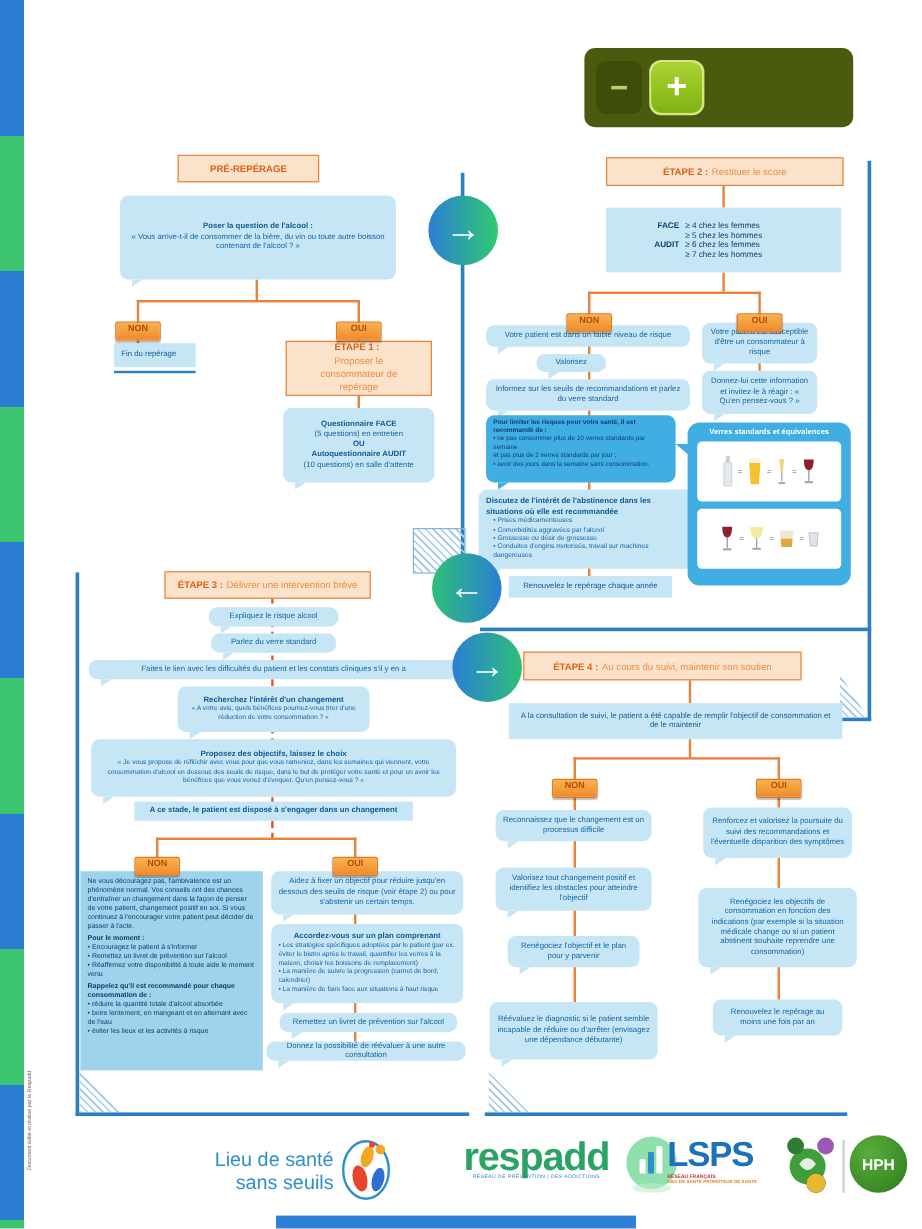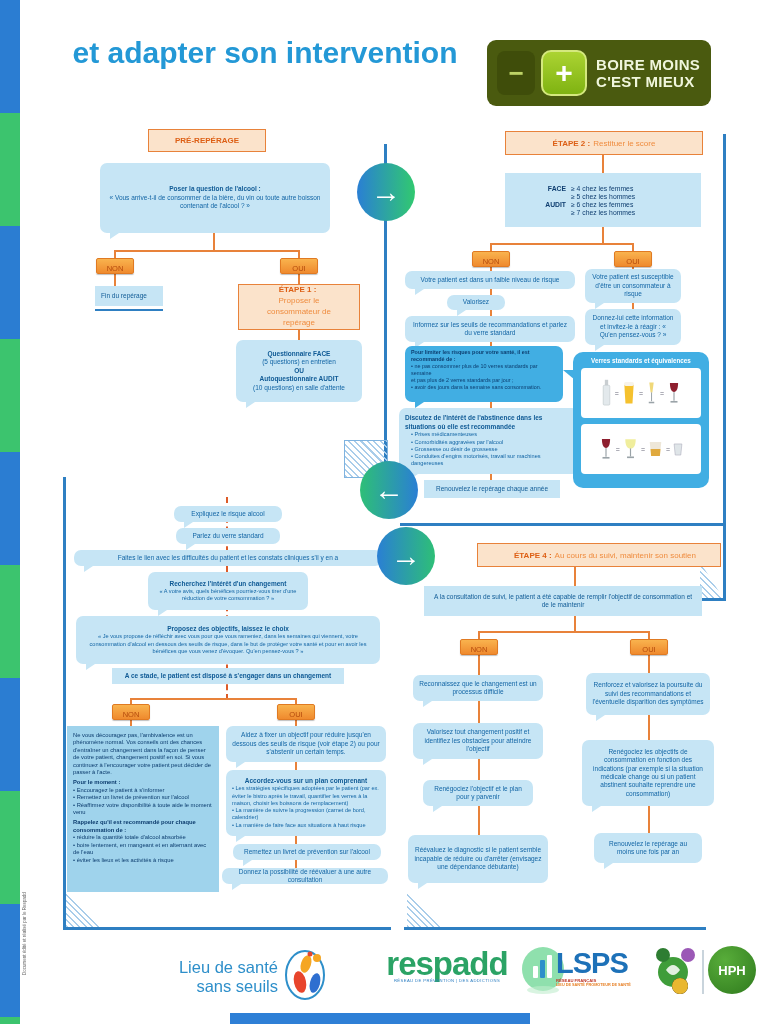--- a/index.html
+++ b/index.html
@@ -17,23 +17,23 @@
     display:flex;align-items:center;justify-content:center;font-size:8px;z-index:2;text-align:center;}
   .hdr b{color:#dd5f15;margin-right:3px;white-space:nowrap;}
   .bub{position:absolute;--bub:#c6e5f5;background:var(--bub);border-radius:7px;color:#1265a5;
     font-size:6.5px;line-height:1.3;text-align:center;display:flex;flex-direction:column;
     justify-content:center;padding:3px 6px;box-sizing:border-box;z-index:2;}
   .bub::after{content:"";position:absolute;bottom:-6px;left:10px;width:0;height:0;border-style:solid;
     border-width:6px 9px 0 0;border-color:var(--bub) transparent transparent transparent;}
   .rect{position:absolute;background:#c6e5f5;color:#0f5a95;font-size:6.5px;line-height:1.3;
     display:flex;flex-direction:column;justify-content:center;text-align:center;padding:2px 6px;
     box-sizing:border-box;z-index:2;}
-  .badge{position:absolute;background:linear-gradient(#f9b34e,#ef8a2e);color:#b44a0c;font-weight:normal;
-    font-size:7.5px;display:flex;align-items:flex-end;justify-content:center;border-radius:2px;
-    border:1px solid #e07a22;z-index:3;box-shadow:0 1px 1px rgba(0,0,0,.25);}
+  .badge{position:absolute;background:linear-gradient(#f9b34e,#ef8a2e);color:#b44a0c;font-weight:bold;
+    font-size:7.5px;display:flex;align-items:flex-start;justify-content:center;border-radius:2px;
+    border:1px solid #e07a22;z-index:3;box-shadow:0 1px 1px rgba(0,0,0,.25);margin-top:10px;}
   .tt{font-weight:bold;color:#0f5a95;}
   .left{text-align:left;}
   .sm{font-size:5.6px;}
   .circleA{position:absolute;border-radius:50%;display:flex;align-items:center;justify-content:center;
     color:#fff;font-size:30px;font-weight:bold;z-index:4;line-height:1;}
   
   #title{position:absolute;left:60px;top:34px;width:410px;font-size:30px;font-weight:bold;
     color:#2398d6;text-align:center;line-height:38px;z-index:2;}
   #brand{position:absolute;left:487px;top:40px;width:224px;height:66px;background:#4a5a0f;
     border-radius:9px;display:flex;align-items:center;padding-left:10px;box-sizing:border-box;z-index:2;}
@@ -81,29 +81,24 @@
 </style>
 </head>
 <body>
 
 <div id="poster">
 
   <div class="abs" style="left:0;top:0;width:20px;height:1024px;background:repeating-linear-gradient(180deg,#2b7dd2 0 113px,#3cc46e 113px 226px);"></div>
   <div id="sidenote">Document édité et réalisé par le Respadd</div>
 
   <div id="title">
-    <div>et adapter son intervention</div>
   </div>
   <div id="brand">
     <span class="minus">−</span>
     <span class="plus">+</span>
-    <span class="btxt">
-      <div>BOIRE MOINS</div>
-      <div>C'EST MIEUX</div>
-    </span>
   </div>
 
   <div class="hdr" style="left:148px;top:129px;width:116px;height:21px;font-weight:bold;color:#dd5f15;">
     <span>PRÉ-REPÉRAGE</span>
   </div>
   <div class="bub" style="left:100px;top:163px;width:230px;height:70px;">
     <div class="tt">Poser la question de l'alcool :</div>
     <div>« Vous arrive-t-il de consommer de la bière, du vin ou toute autre boisson contenant de l'alcool ? »</div>
   </div>
   <div class="oline" style="left:213px;top:233px;width:2px;height:17px;"></div>
@@ -253,20 +248,24 @@
       <svg width="10" height="15" viewBox="0 0 9 12">
           <path d="M1 1 L8 1 L7 11 L2 11 Z" fill="#dfe5e8" stroke="#aab" stroke-width="0.5"></path>
         </svg>
     </div>
   </div>
 
   <div class="bline" style="left:63px;top:477px;width:3px;height:453px;"></div>
   <div class="bline" style="left:63px;top:927px;width:328px;height:3px;"></div>
   <div class="hatch tri" style="left:66px;top:893px;width:34px;height:34px;"></div>
 
+  <div class="hdr" style="left:137px;top:476px;width:170px;height:21px;">
+    <b>ÉTAPE 3 :</b>
+    <span>Délivrer une intervention brève</span>
+  </div>
   <div class="dash" style="left:226px;top:497px;height:203px;"></div>
   <div class="bub" style="left:174px;top:506px;width:108px;height:16px;">
     <span>Expliquez le risque alcool</span>
     </div>
   <div class="bub" style="left:176px;top:528px;width:104px;height:16px;">
     <span>Parlez du verre standard</span>
     </div>
   <div class="bub" style="left:74px;top:550px;width:308px;height:16px;">
     <span>Faites le lien avec les difficultés du patient et les constats cliniques s'il y en a</span>
     </div>
@@ -316,21 +315,21 @@
     <span>Remettez un livret de prévention sur l'alcool</span>
     </div>
   <div class="bub" style="left:222px;top:868px;width:166px;height:16px;">
     <span>Donnez la possibilité de réévaluer à une autre consultation</span>
     </div>
 
   <div class="bline" style="left:400px;top:523px;width:326px;height:3px;"></div>
   <div class="bline" style="left:404px;top:927px;width:302px;height:3px;"></div>
   <div class="hatch tri" style="left:407px;top:893px;width:34px;height:34px;"></div>
 
-  <div class="hdr" style="left:477px;top:543px;width:230px;height:22px;padding-left:12px;">
+  <div class="hdr" style="left:436px;top:543px;width:230px;height:22px;">
     <b>ÉTAPE 4 :</b>
     <span>Au cours du suivi, maintenir son soutien</span>
   </div>
   <div class="oline" style="left:574px;top:565px;width:2px;height:21px;"></div>
   <div class="rect" style="left:424px;top:586px;width:278px;height:30px;">
     <span>A la consultation de suivi, le patient a été capable de remplir l'objectif de consommation et de le maintenir</span>
     </div>
   <div class="oline" style="left:574px;top:616px;width:2px;height:15px;"></div>
   <div class="oline" style="left:478px;top:631px;width:172px;height:2px;"></div>
   <div class="oline" style="left:478px;top:631px;width:2px;height:244px;"></div>

